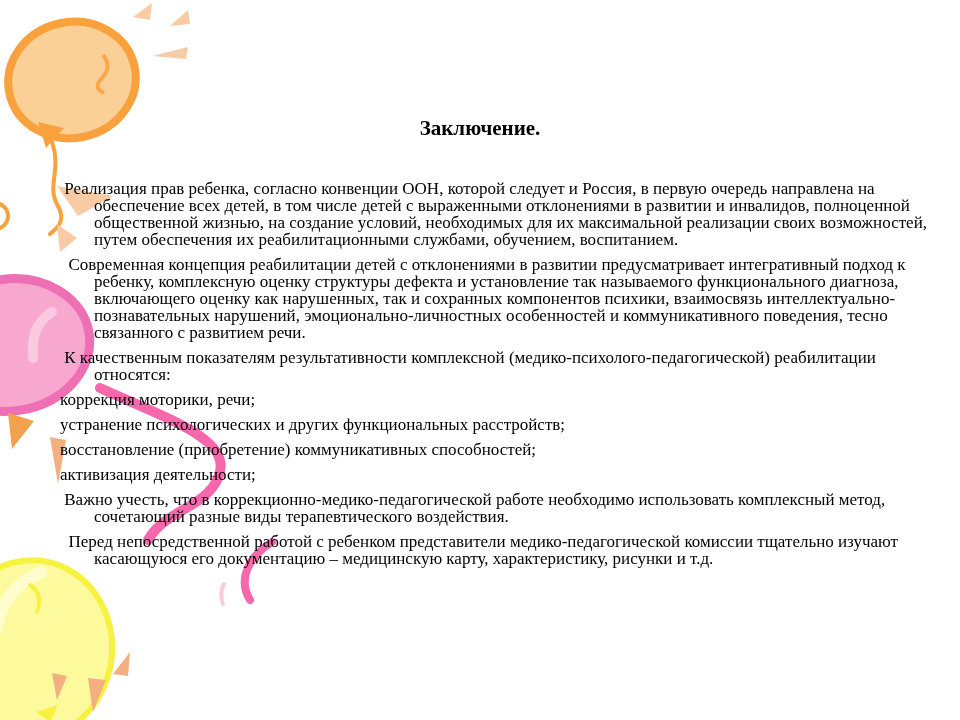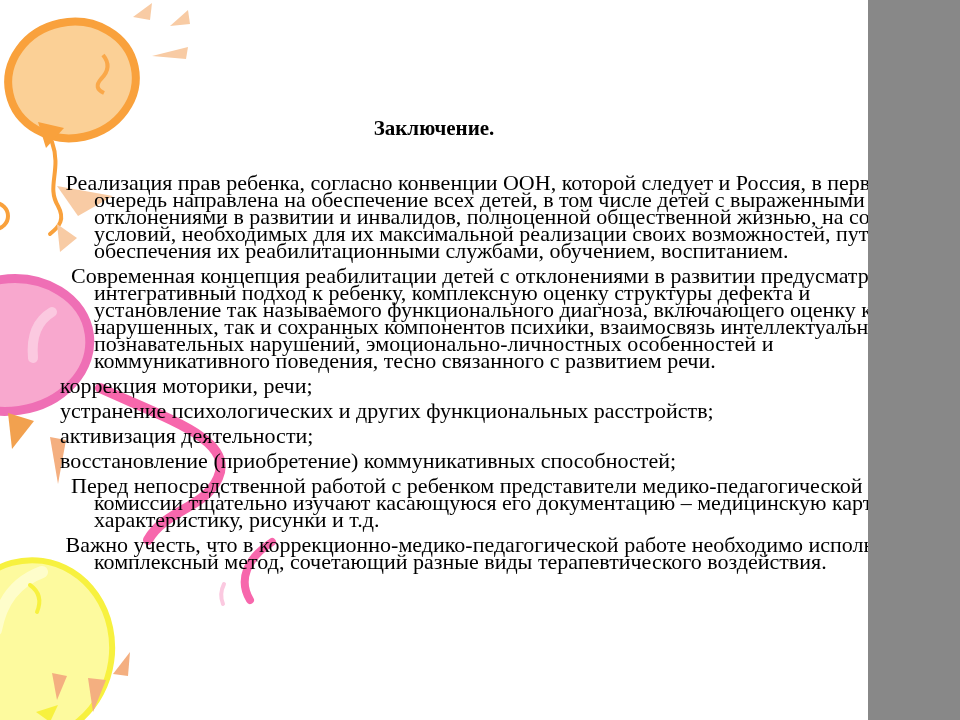--- a/index.html
+++ b/index.html
@@ -1,32 +1,32 @@
 <!DOCTYPE html>
 <html><head>
 <meta charset="utf-8">
 <style>
   html,body{margin:0;padding:0;background:#888;}
   .slide{
     position:relative;
-    width:868px;height:720px;
+    width:960px;height:720px;
     background:#ffffff;
     overflow:hidden;
     font-family:"Liberation Serif","DejaVu Serif",serif;
     color:#000;
   }
   .decor{position:absolute;left:0;top:0;width:960px;height:720px;z-index:0;pointer-events:none;}
   .title{
     position:absolute;left:0;top:116px;width:100%;
     text-align:center;font-weight:bold;font-size:21px;line-height:24px;
     z-index:2;
   }
   .body-text{
-    position:absolute;left:60px;top:174px;width:876px;z-index:2;
-    font-size:22px;line-height:17px;
+    position:absolute;left:60px;top:180px;width:876px;z-index:2;
+    font-size:17px;line-height:17px;
   }
   .body-text p{margin:0 0 8px 0;white-space:pre-wrap;}
   p.hang{padding-left:34px;text-indent:-34px;}
   p.flush{padding-left:0;text-indent:0;}
 </style>
 </head>
 <body>
 
 <div class="slide">
 
@@ -79,21 +79,22 @@
       <polygon points="52,673 67,676 57,700" fill="#F4AF80"></polygon>
       <polygon points="88,678 106,680 93,712" fill="#F4AF80"></polygon>
     </g>
   </svg>
 
   <div class="title">Заключение.</div>
 
   <div class="body-text">
     <p class="hang"> Реализация прав ребенка, согласно конвенции ООН, которой следует и Россия, в первую очередь направлена на обеспечение всех детей, в том числе детей с выраженными отклонениями в развитии и инвалидов, полноценной общественной жизнью, на создание условий, необходимых для их максимальной реализации своих возможностей, путем обеспечения их реабилитационными службами, обучением, воспитанием.</p>
     <p class="hang">  Современная концепция реабилитации детей с отклонениями в развитии предусматривает интегративный подход к ребенку, комплексную оценку структуры дефекта и установление так называемого функционального диагноза, включающего оценку как нарушенных, так и сохранных компонентов психики, взаимосвязь интеллектуально-познавательных нарушений, эмоционально-личностных особенностей и коммуникативного поведения, тесно связанного с развитием речи.</p>
+    <p class="hang"> К качественным показателям результативности комплексной (медико-психолого-педагогической) реабилитации относятся:</p>
     <p class="flush">коррекция моторики, речи;</p>
     <p class="flush">устранение психологических и других функциональных расстройств;</p>
+    <p class="flush">восстановление (приобретение) коммуникативных способностей;</p>
     <p class="flush">активизация деятельности;</p>
-    <p class="flush">восстановление (приобретение) коммуникативных способностей;</p>
+    <p class="hang"> Важно учесть, что в коррекционно-медико-педагогической работе необходимо использовать комплексный метод, сочетающий разные виды терапевтического воздействия.</p>
     <p class="hang">  Перед непосредственной работой с ребенком представители медико-педагогической комиссии тщательно изучают касающуюся его документацию – медицинскую карту, характеристику, рисунки и т.д.</p>
-    <p class="hang"> Важно учесть, что в коррекционно-медико-педагогической работе необходимо использовать комплексный метод, сочетающий разные виды терапевтического воздействия.</p>
   </div>
 
 </div>
 
 </body></html>

